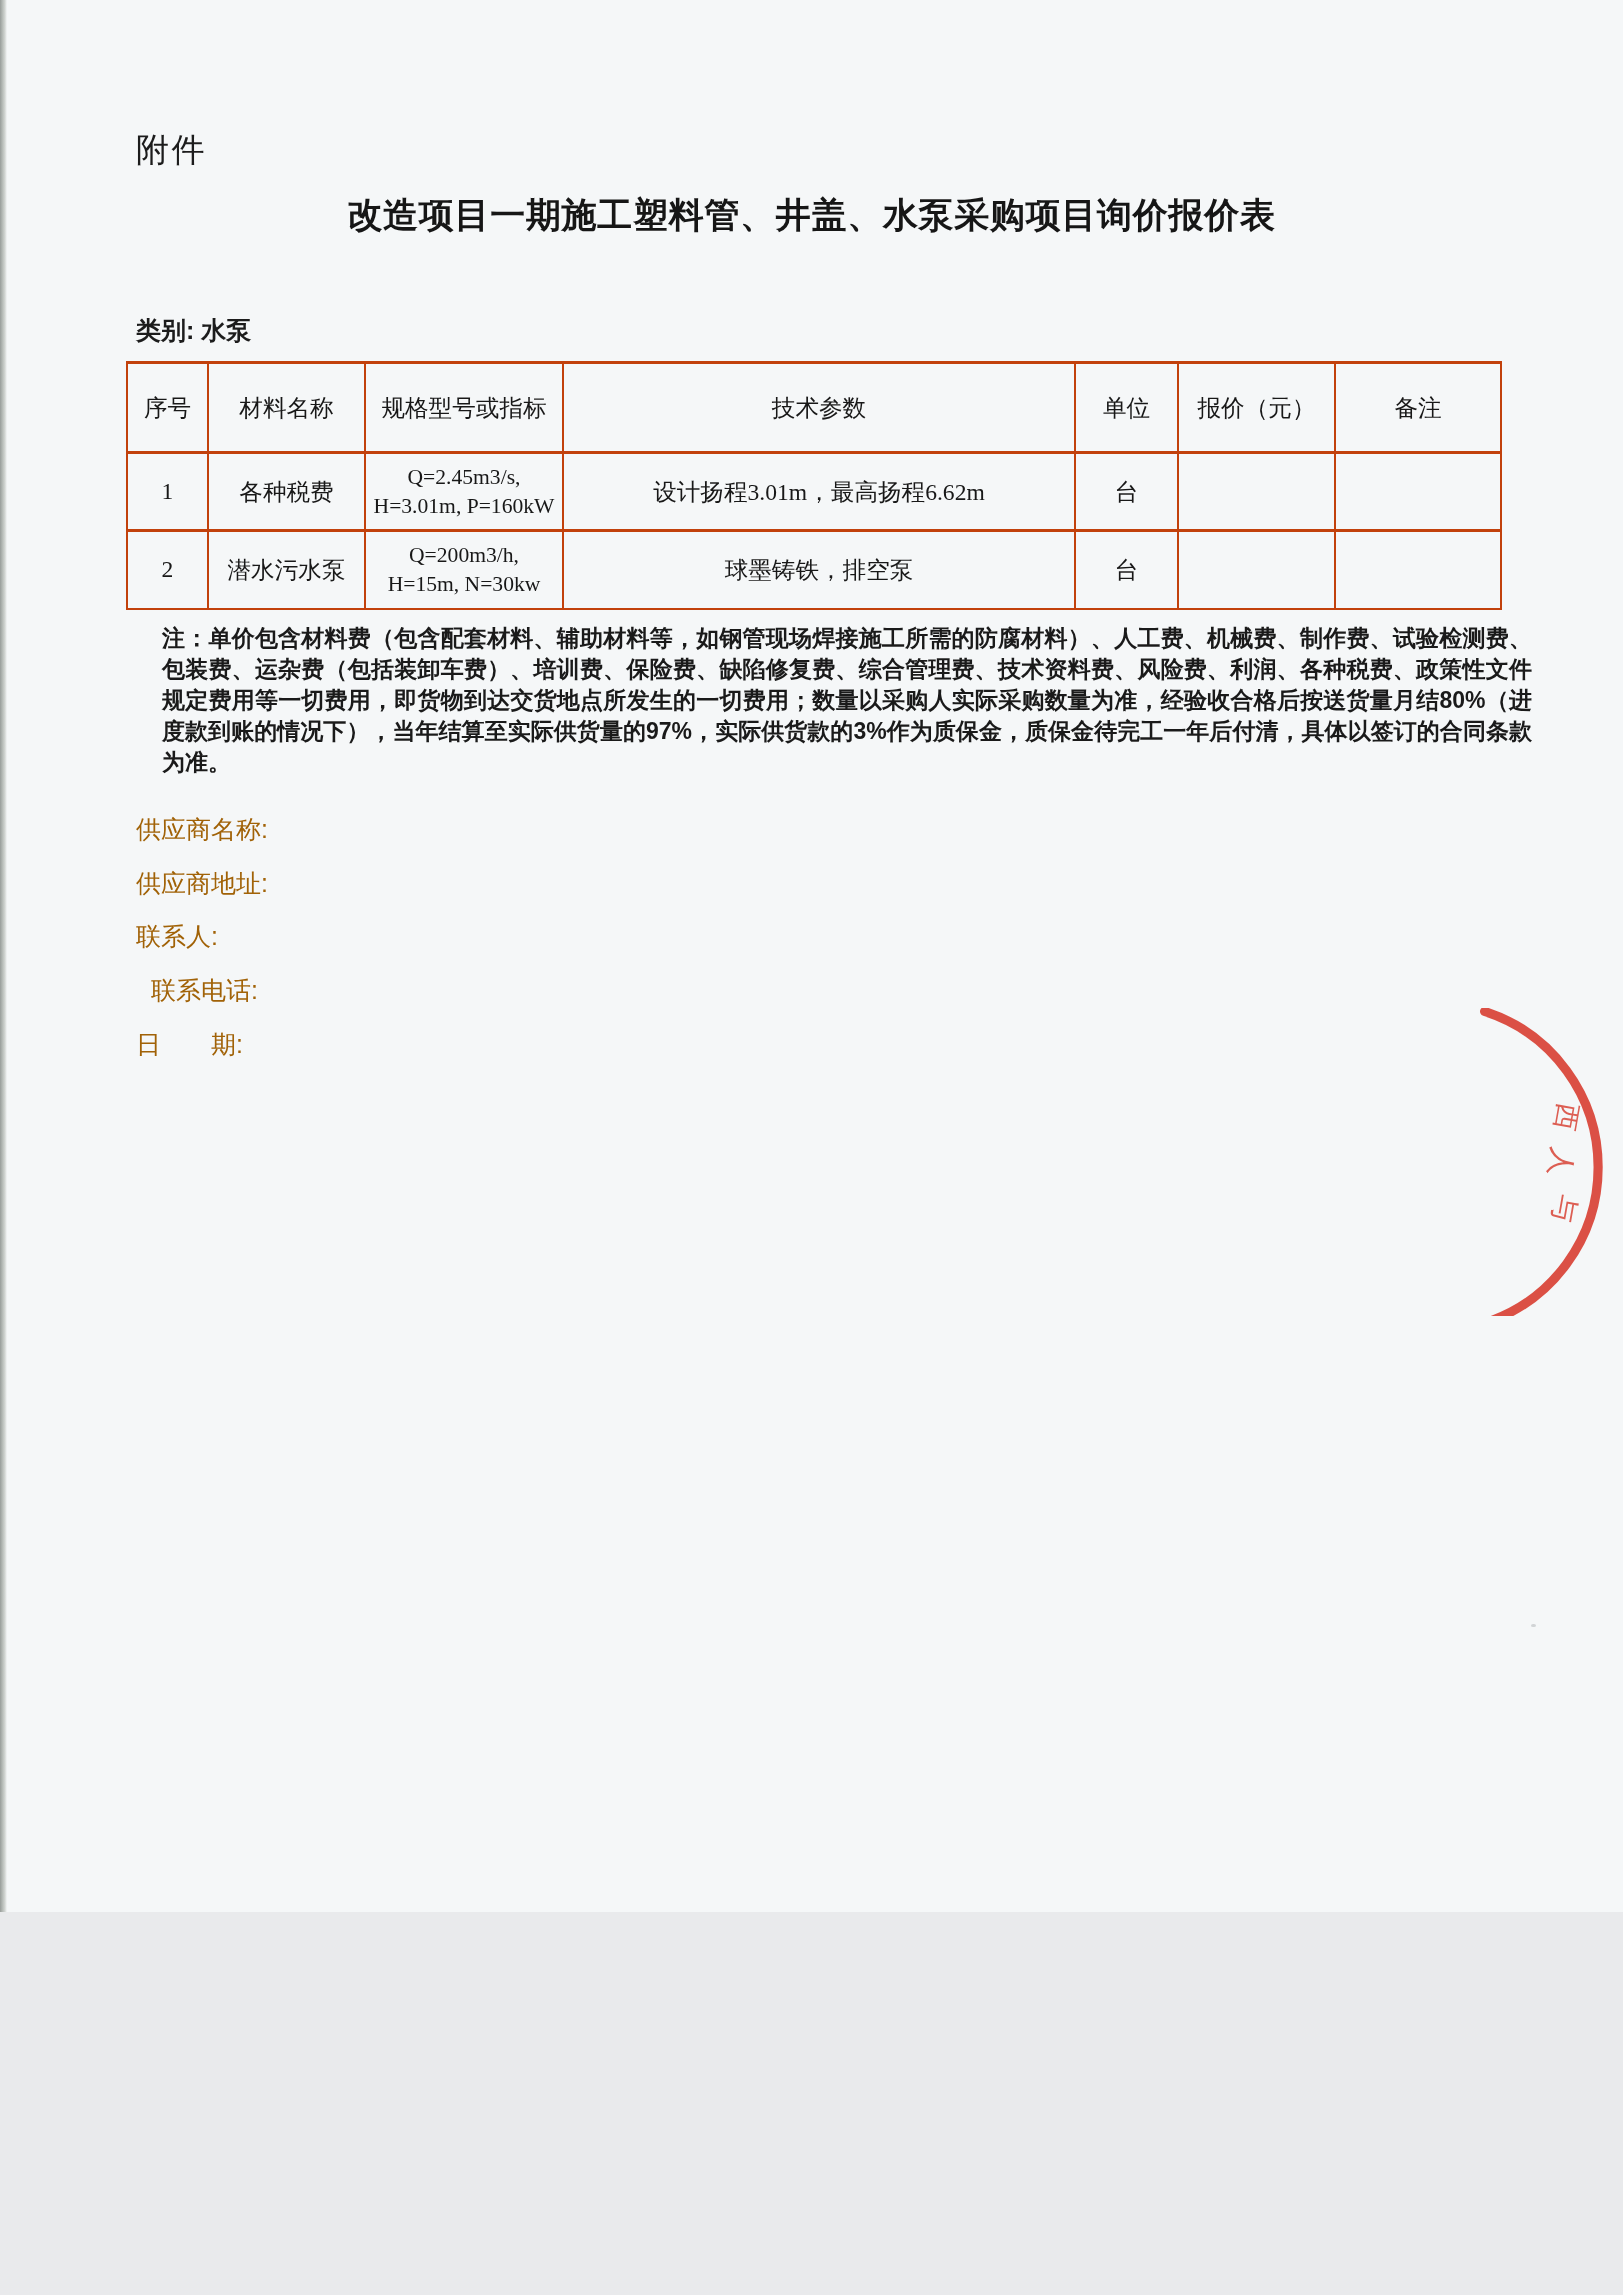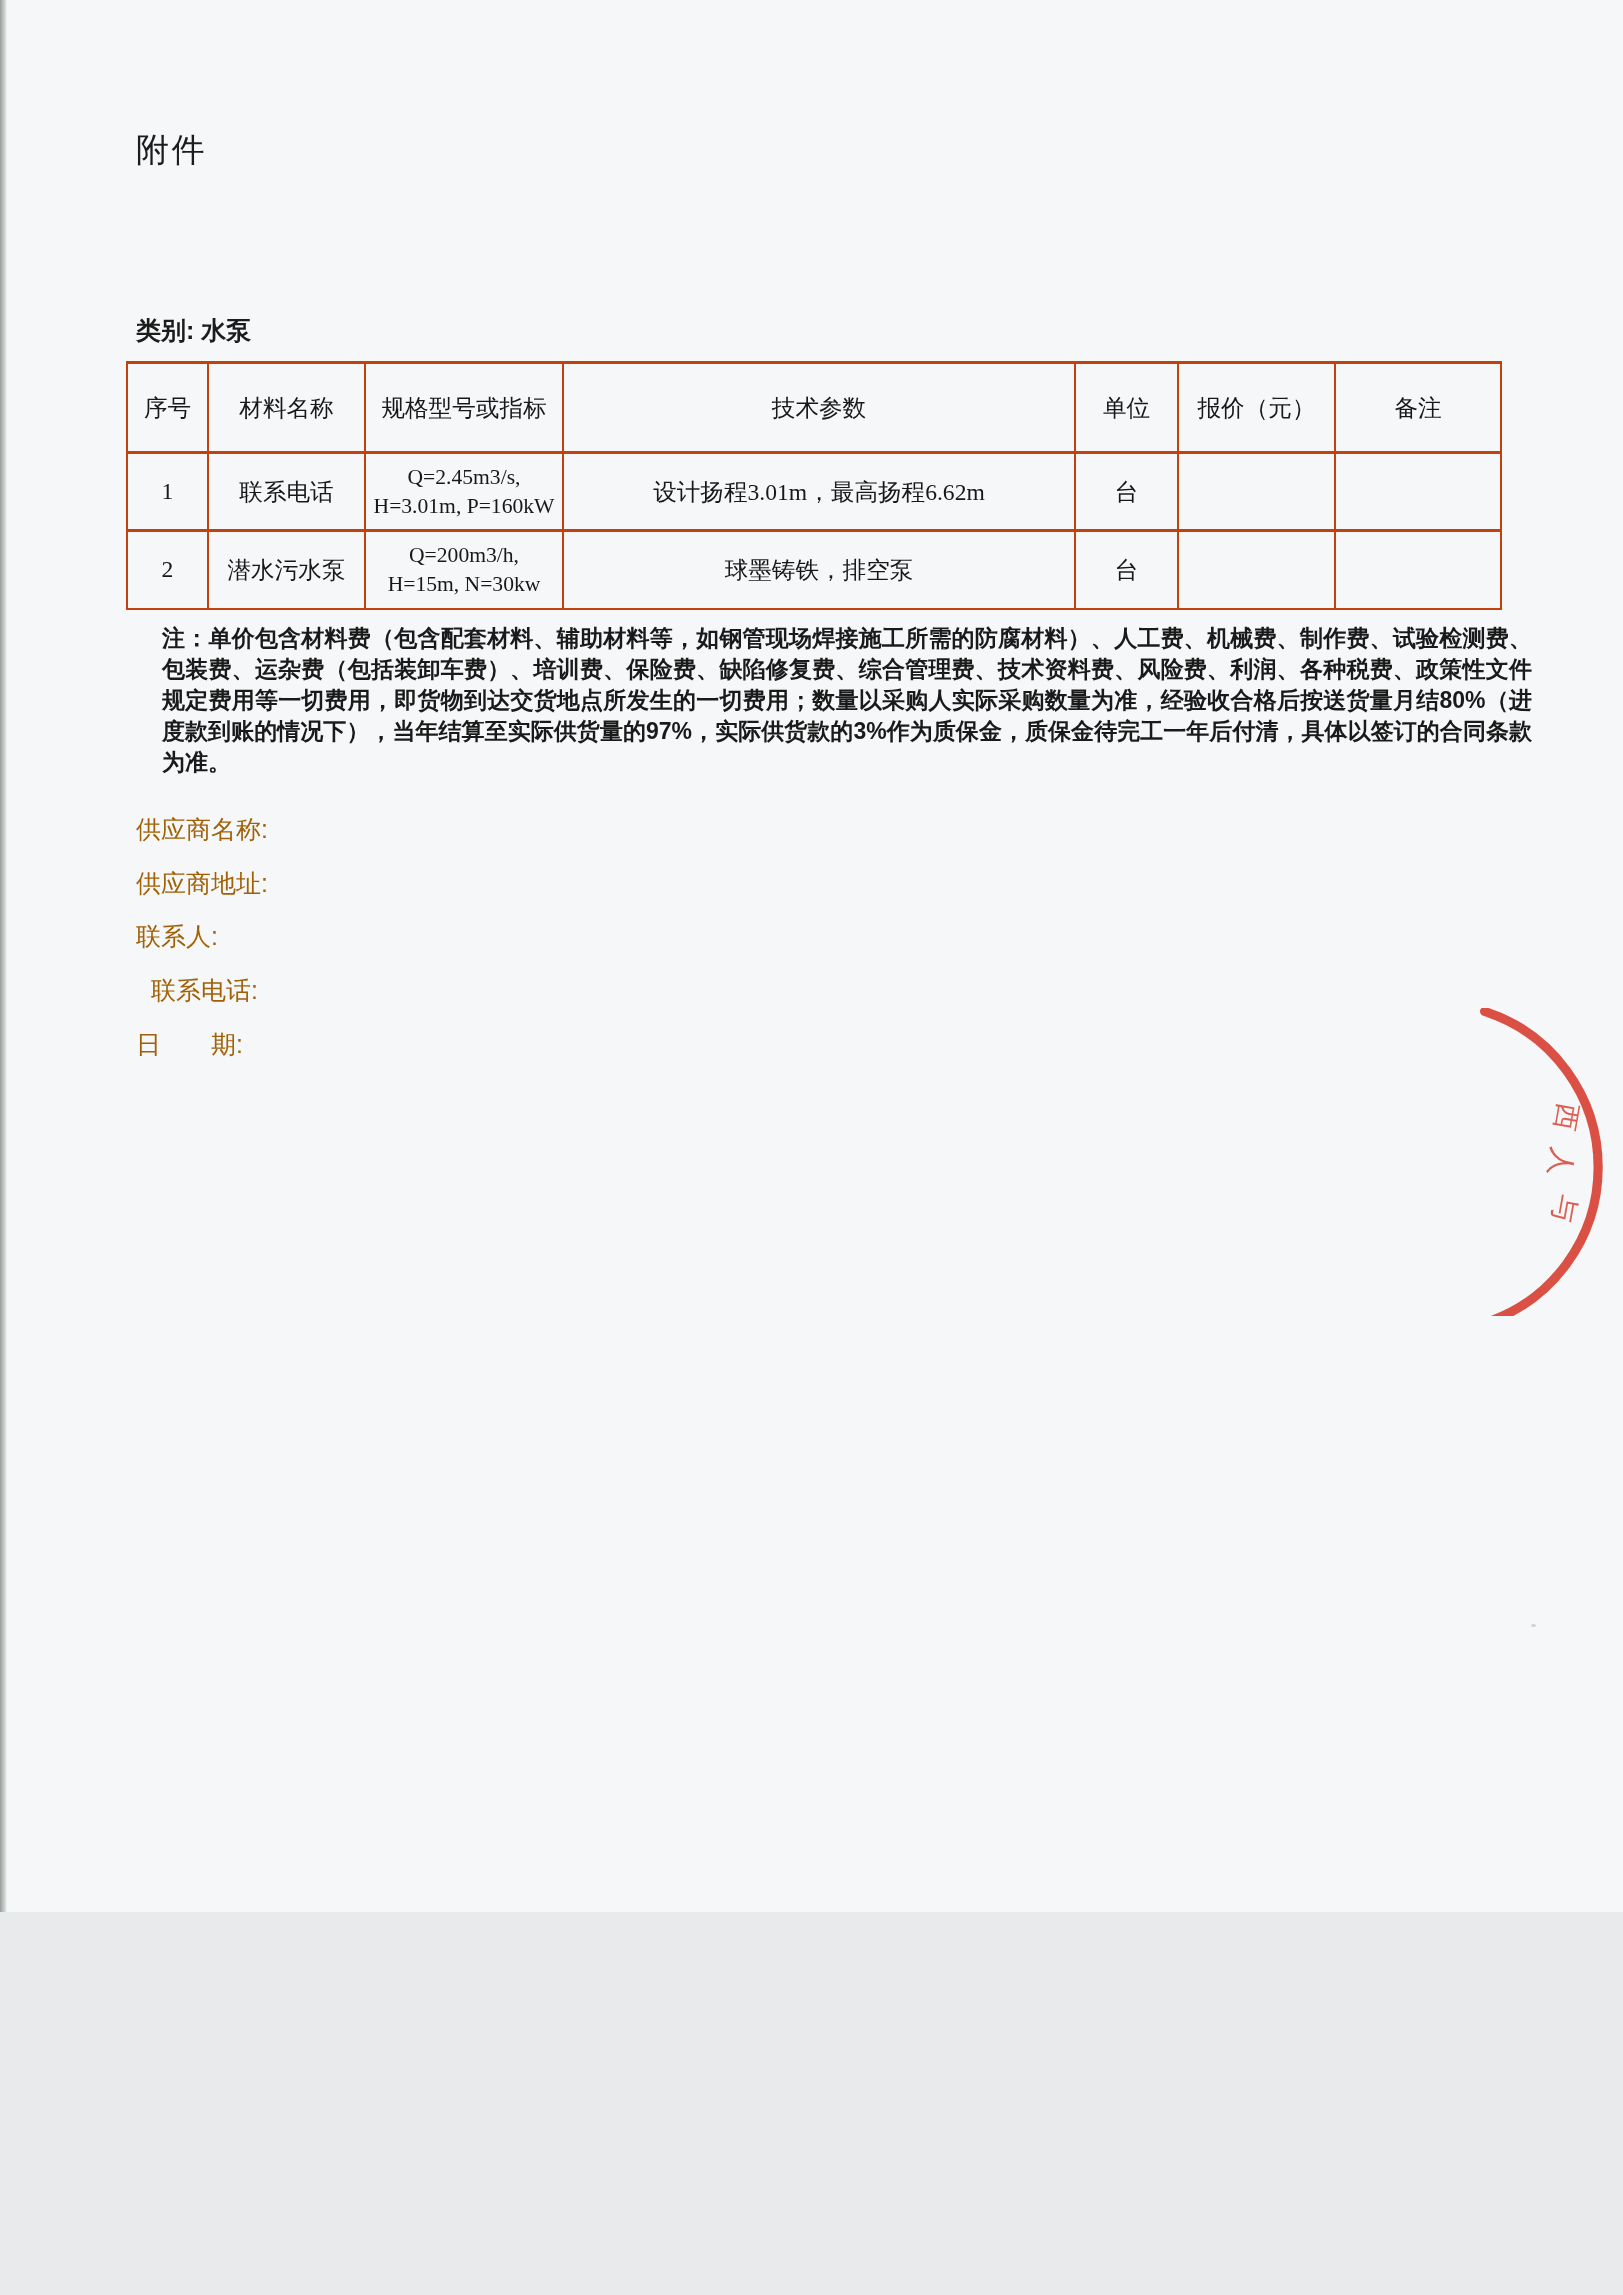--- a/index.html
+++ b/index.html
@@ -85,20 +85,21 @@
 <body>
 
 <div class="page">
 
   <div class="scan-edge"></div>
   <div class="speck" style="left:1531px; top:1624px;"></div>
 
   <div class="attachment">附件</div>
 
   <div class="title">
+    <div>改造项目一期施工塑料管、井盖、水泵采购项目询价报价表</div>
   </div>
 
   <div class="category">类别: 水泵</div>
 
   <table class="quote">
     <colgroup>
       <col style="width:81px">
       <col style="width:157px">
       <col style="width:198px">
       <col style="width:512px">
@@ -113,21 +114,21 @@
         <th>规格型号或指标</th>
         <th>技术参数</th>
         <th>单位</th>
         <th>报价（元）</th>
         <th>备注</th>
       </tr>
     </thead>
     <tbody>
       <tr>
         <td>1</td>
-        <td>联系电话</td>
+        <td>各种税费</td>
         <td class="spec-cell">
           <div>Q=2.45m3/s,</div>
           <div>H=3.01m, P=160kW</div>
         </td>
         <td class="params-cell">设计扬程3.01m，最高扬程6.62m</td>
         <td>台</td>
         <td></td>
         <td></td>
       </tr>
       <tr>

